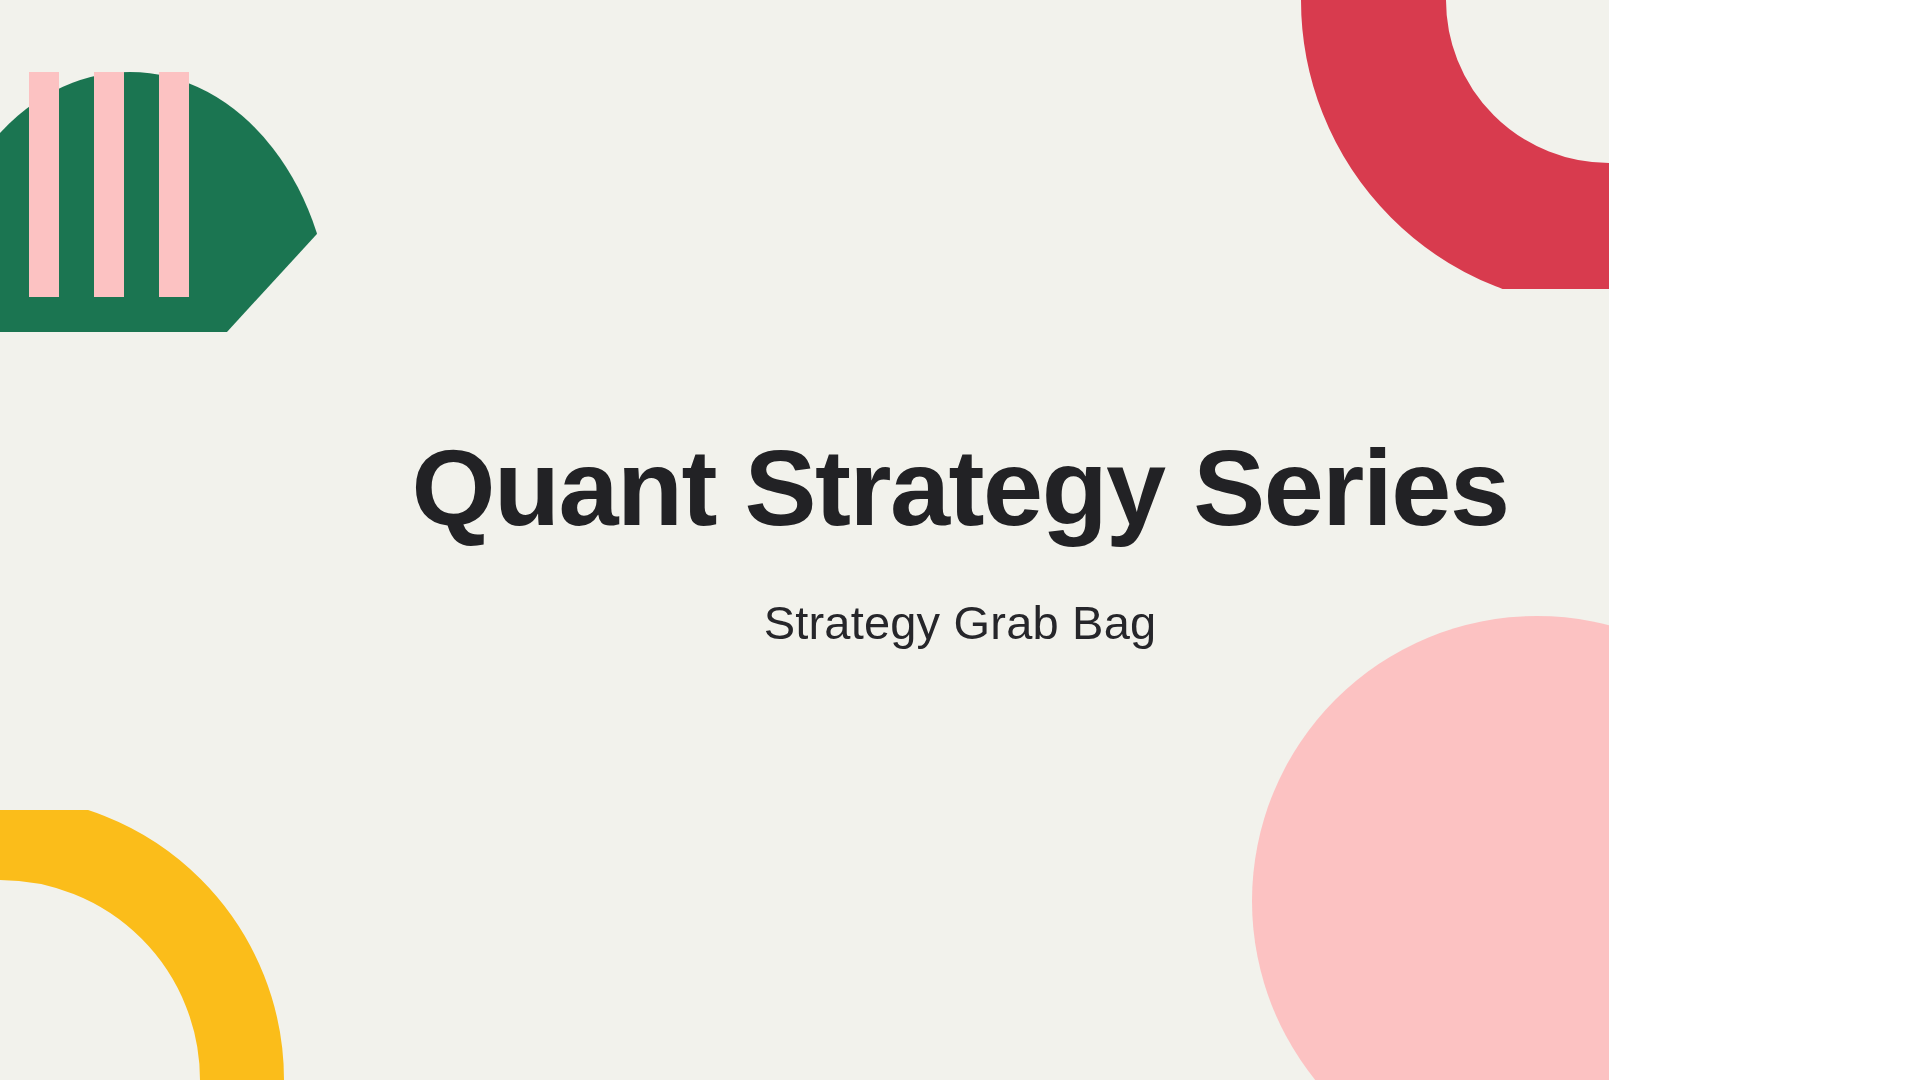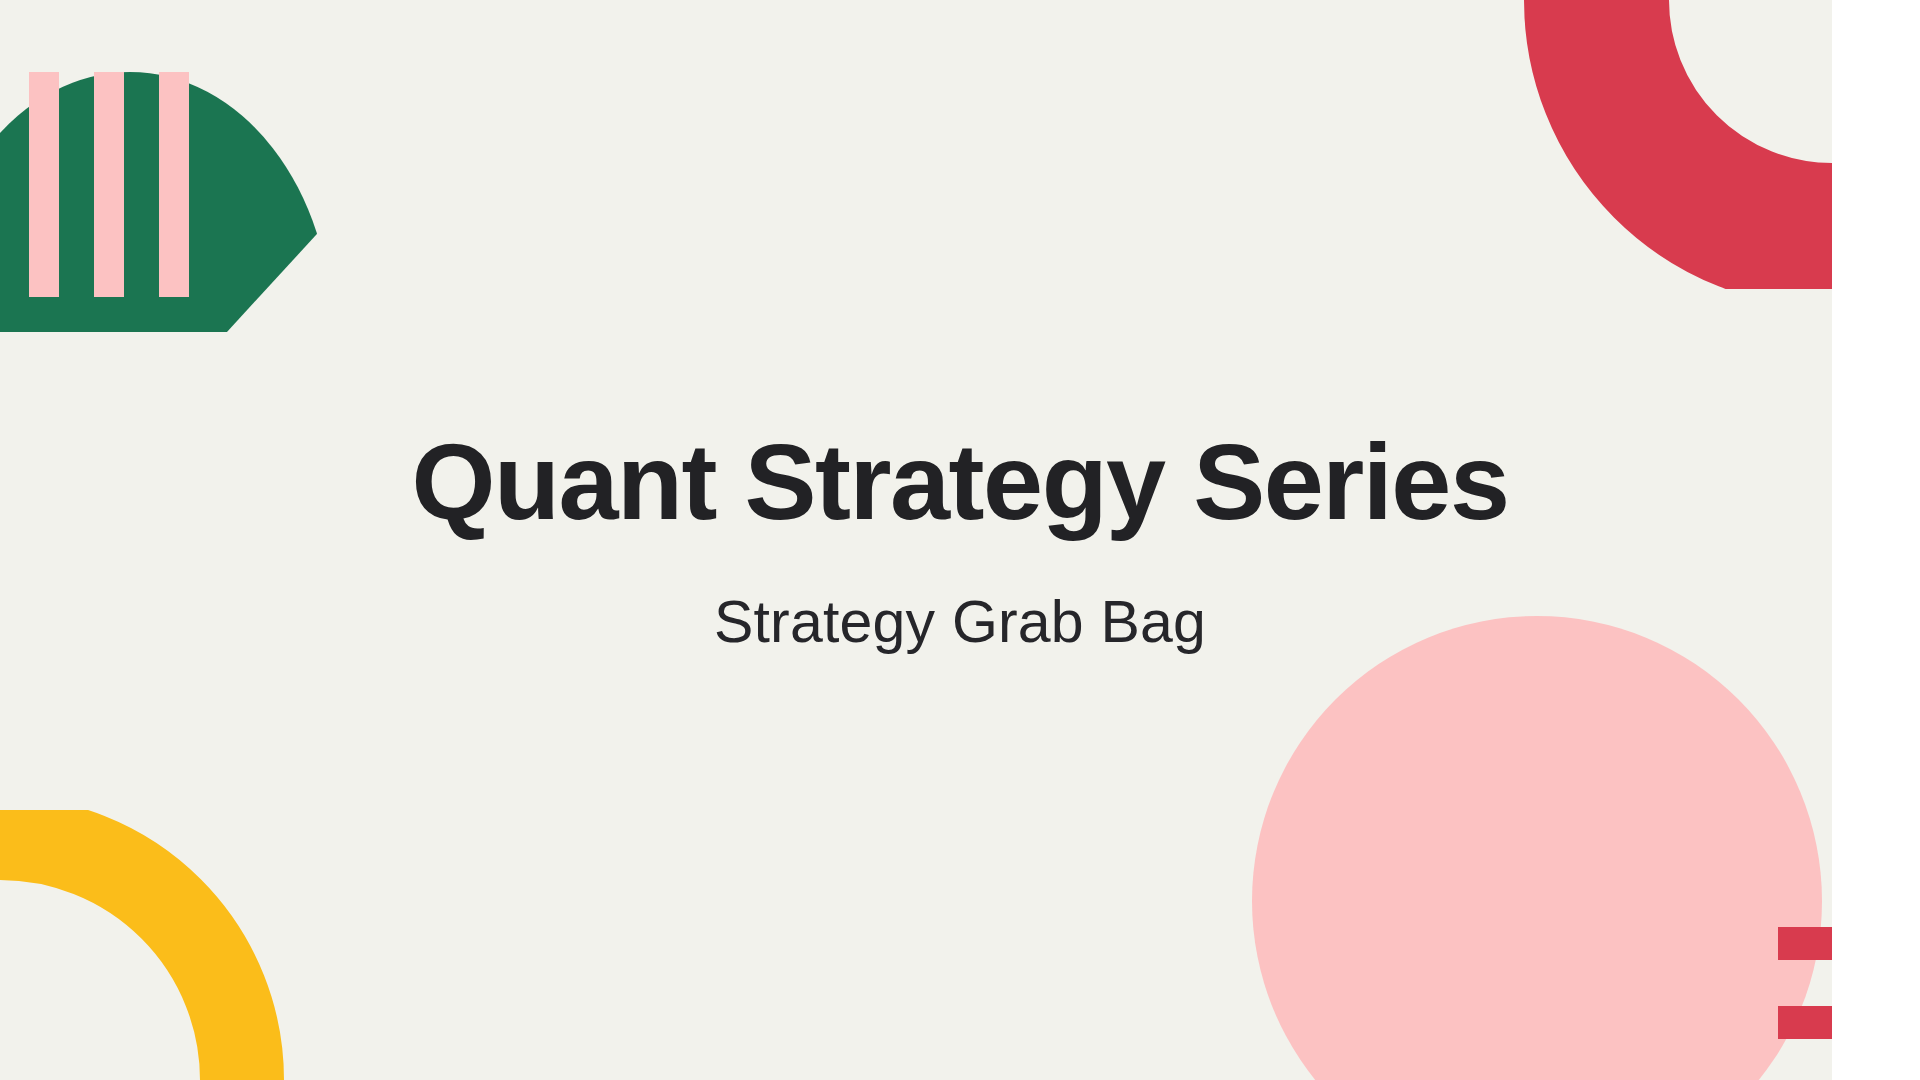--- a/index.html
+++ b/index.html
@@ -8,21 +8,21 @@
   }
   body {
     width: 1920px;
     height: 1080px;
     overflow: hidden;
     font-family: "Liberation Sans", sans-serif;
   }
 
   #slide {
     position: relative;
-    width: 1832px;
+    width: 1609px;
     height: 1080px;
     background: #F2F2EC;
     overflow: hidden;
   }
 
   
   .deco-layer {
     position: absolute;
     inset: 0;
     overflow: hidden;
@@ -144,21 +144,21 @@
     font-weight: 700;
     letter-spacing: -1.5px;
     line-height: 1.05;
     color: #222225;
     white-space: nowrap;
   }
 
   .subtitle {
     margin: 52px 0 0 0;
     font-family: "Liberation Sans", sans-serif;
-    font-size: 59px;
+    font-size: 47px;
     font-weight: 300;
     letter-spacing: 0.2px;
     line-height: 1.1;
     color: #26262A;
     white-space: nowrap;
   }
 
   .session {
     margin: 28px 0 0 0;
     font-family: "Liberation Sans", sans-serif;

